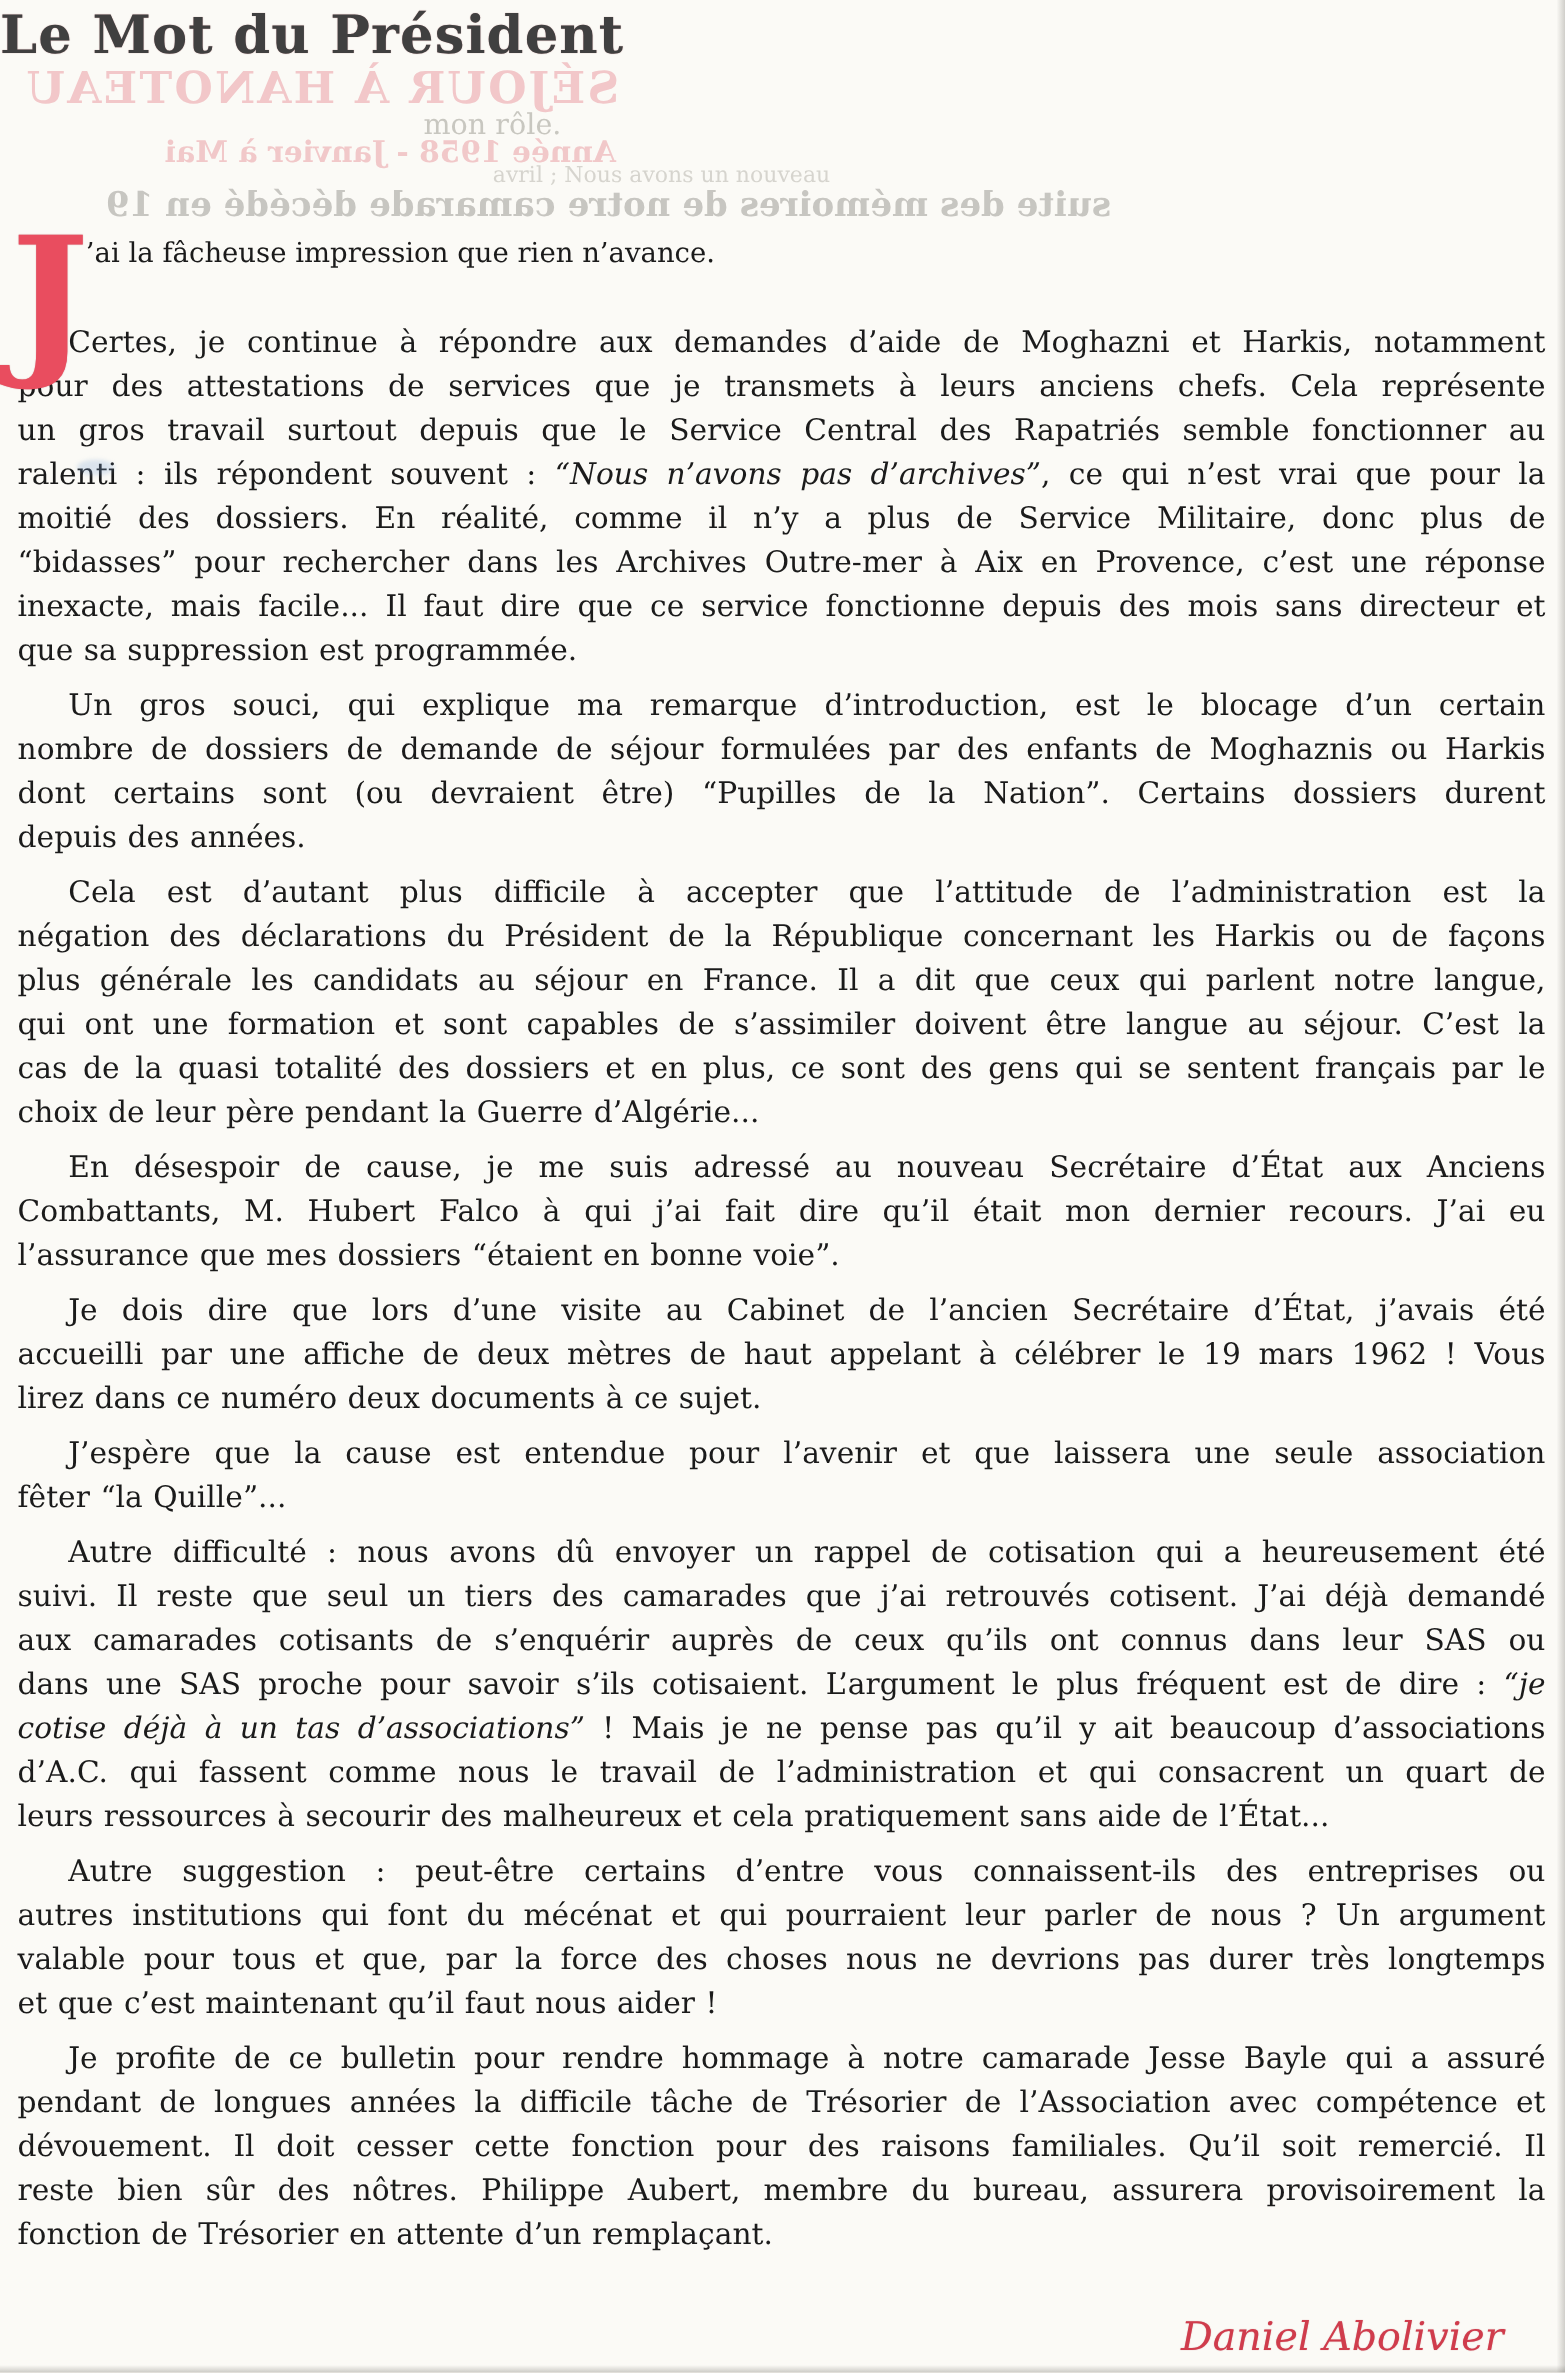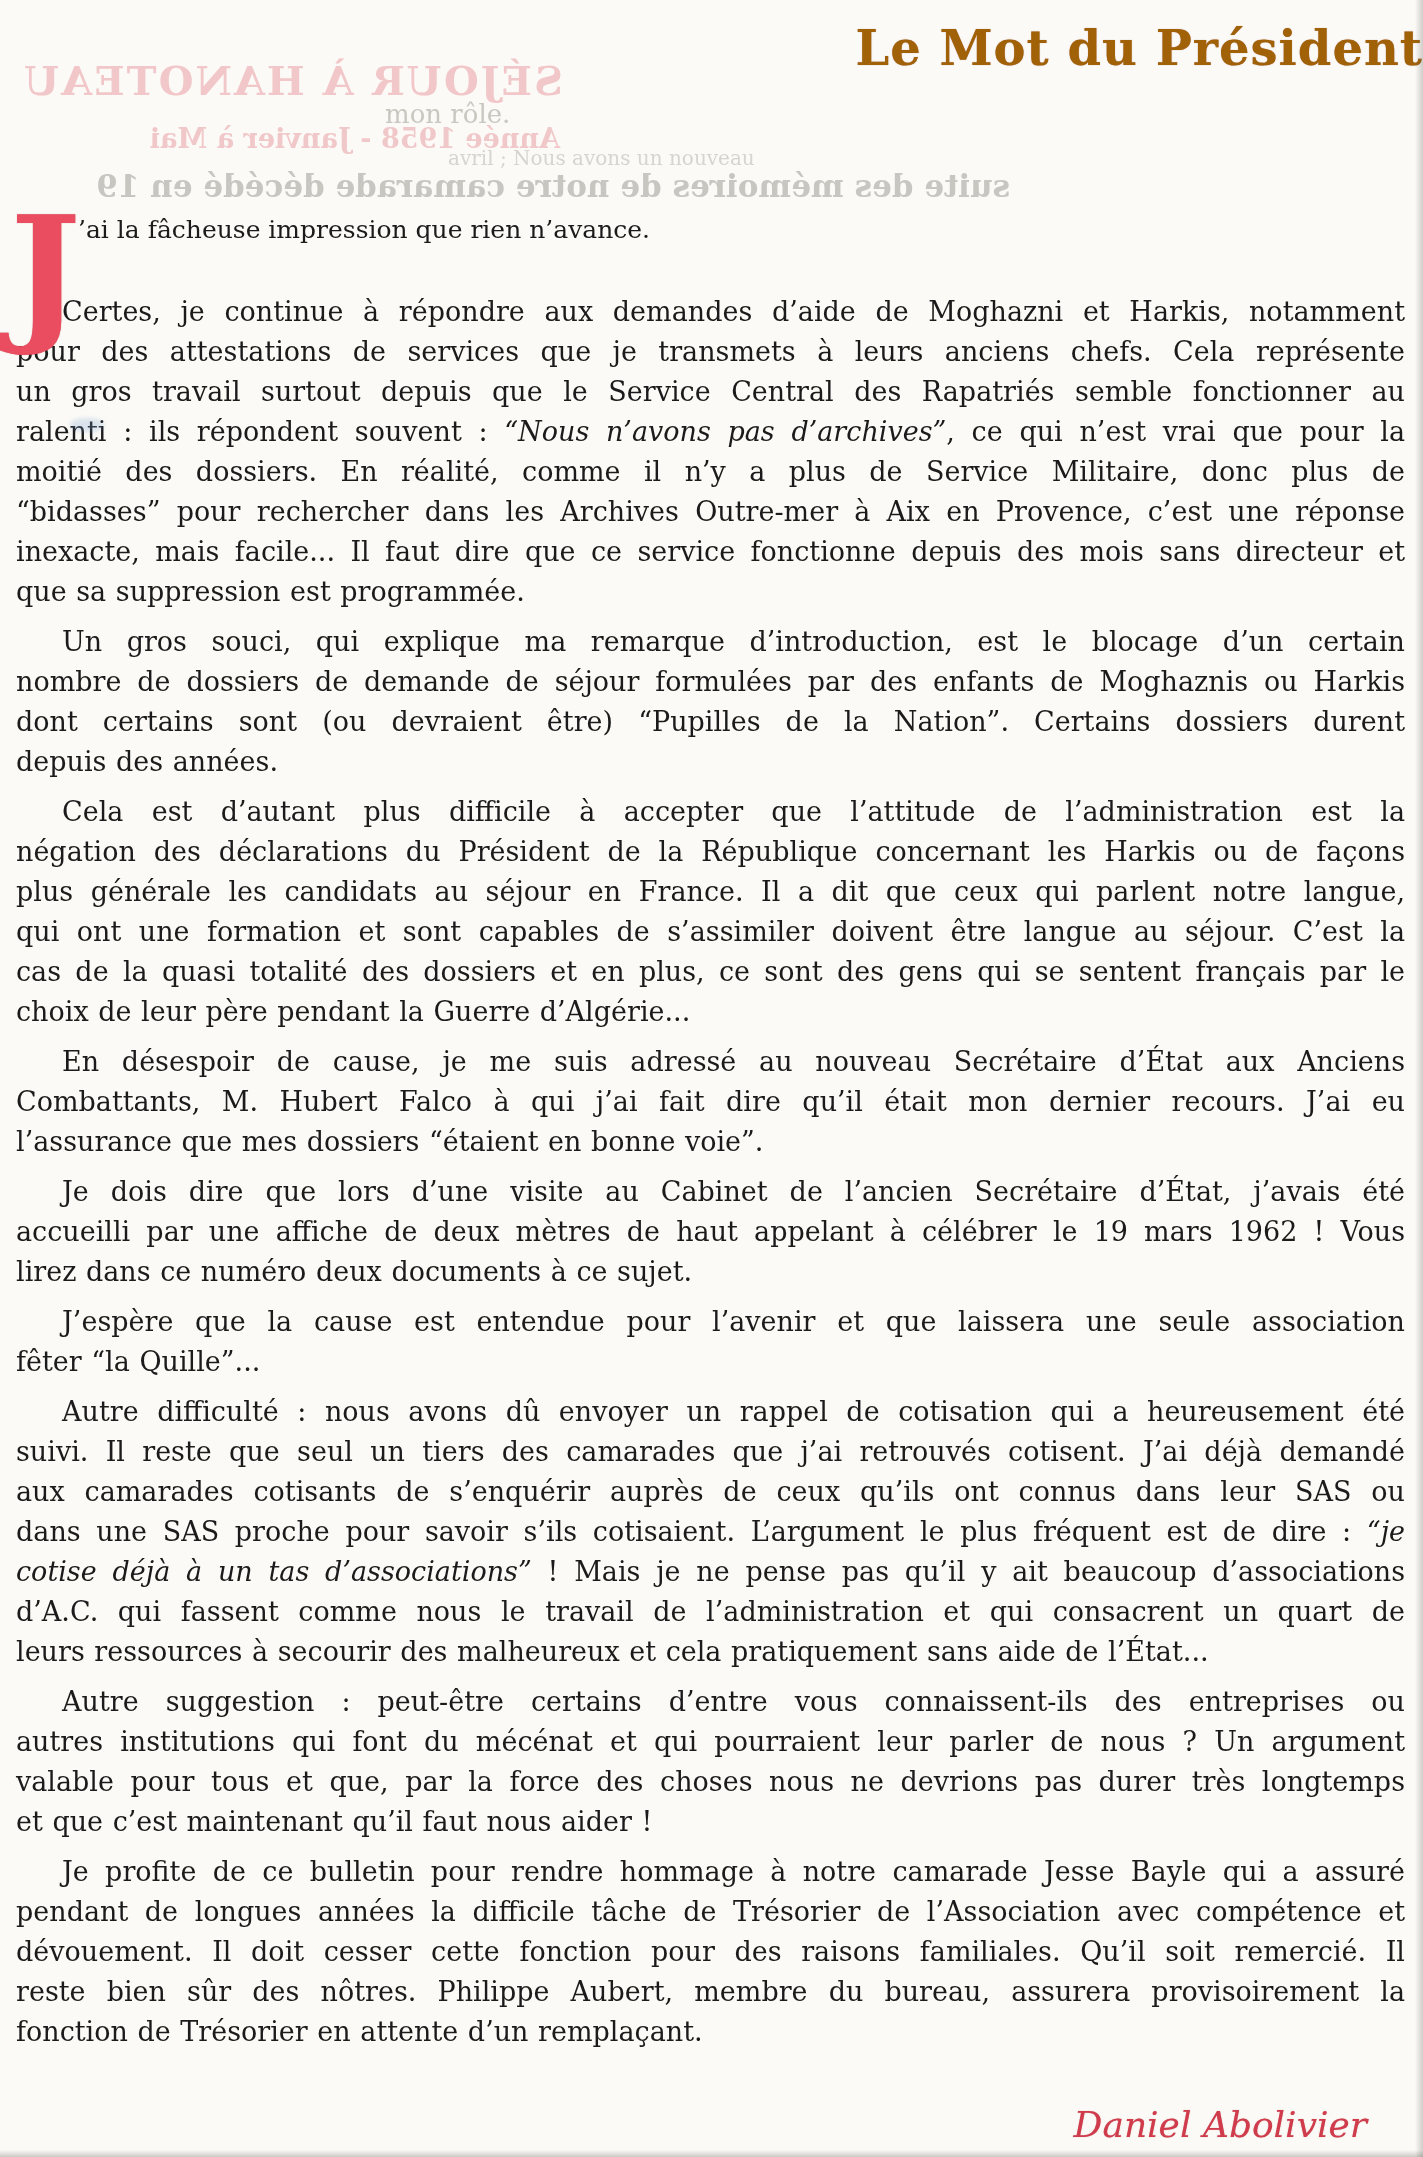--- a/index.html
+++ b/index.html
@@ -8,25 +8,25 @@
     width:1423px;height:2157px;
     margin:0 auto;
     background:#fbfaf6;
     overflow:hidden;
     font-family:"DejaVu Serif","Liberation Serif",serif;
     color:#1b1b1b;
   }
   
   .header{position:relative;height:204px;}
   .title{
-    text-align:right;
+    text-align:left;
     font-size:48px;
     font-weight:700;
-    color:#a16207;
-    padding-top:20px;
+    color:#404040;
+    padding-top:4px;
     letter-spacing:1px;
     text-shadow:0 0 1px rgba(120,20,30,.45);
   }
   
   .ghost{position:absolute;white-space:nowrap;pointer-events:none;}
   .mirror{transform:scaleX(-1);}
   .g1{left:227px;top:57px;width:336px;font-size:40px;font-weight:700;color:rgba(233,148,156,.50);letter-spacing:2px;text-align:center;}
   .g2{left:385px;top:99px;font-size:26px;color:rgba(158,156,148,.55);}
   .g3{left:280px;top:123px;width:280px;font-size:27px;font-weight:700;color:rgba(233,158,164,.55);text-align:center;}
   .g4{left:448px;top:146px;font-size:20px;color:rgba(168,166,158,.45);}

